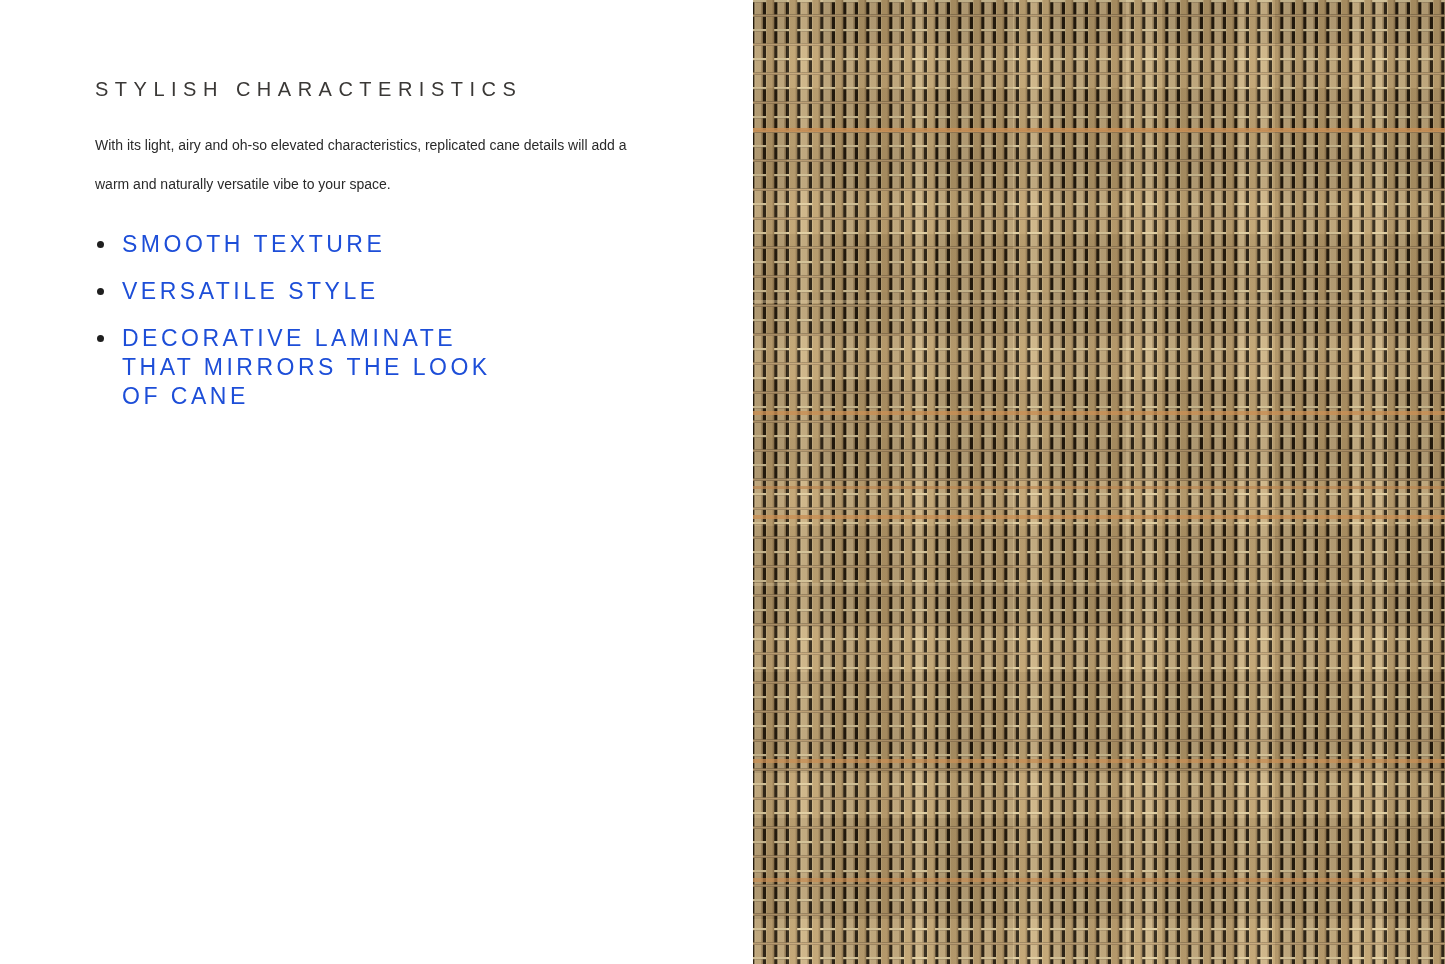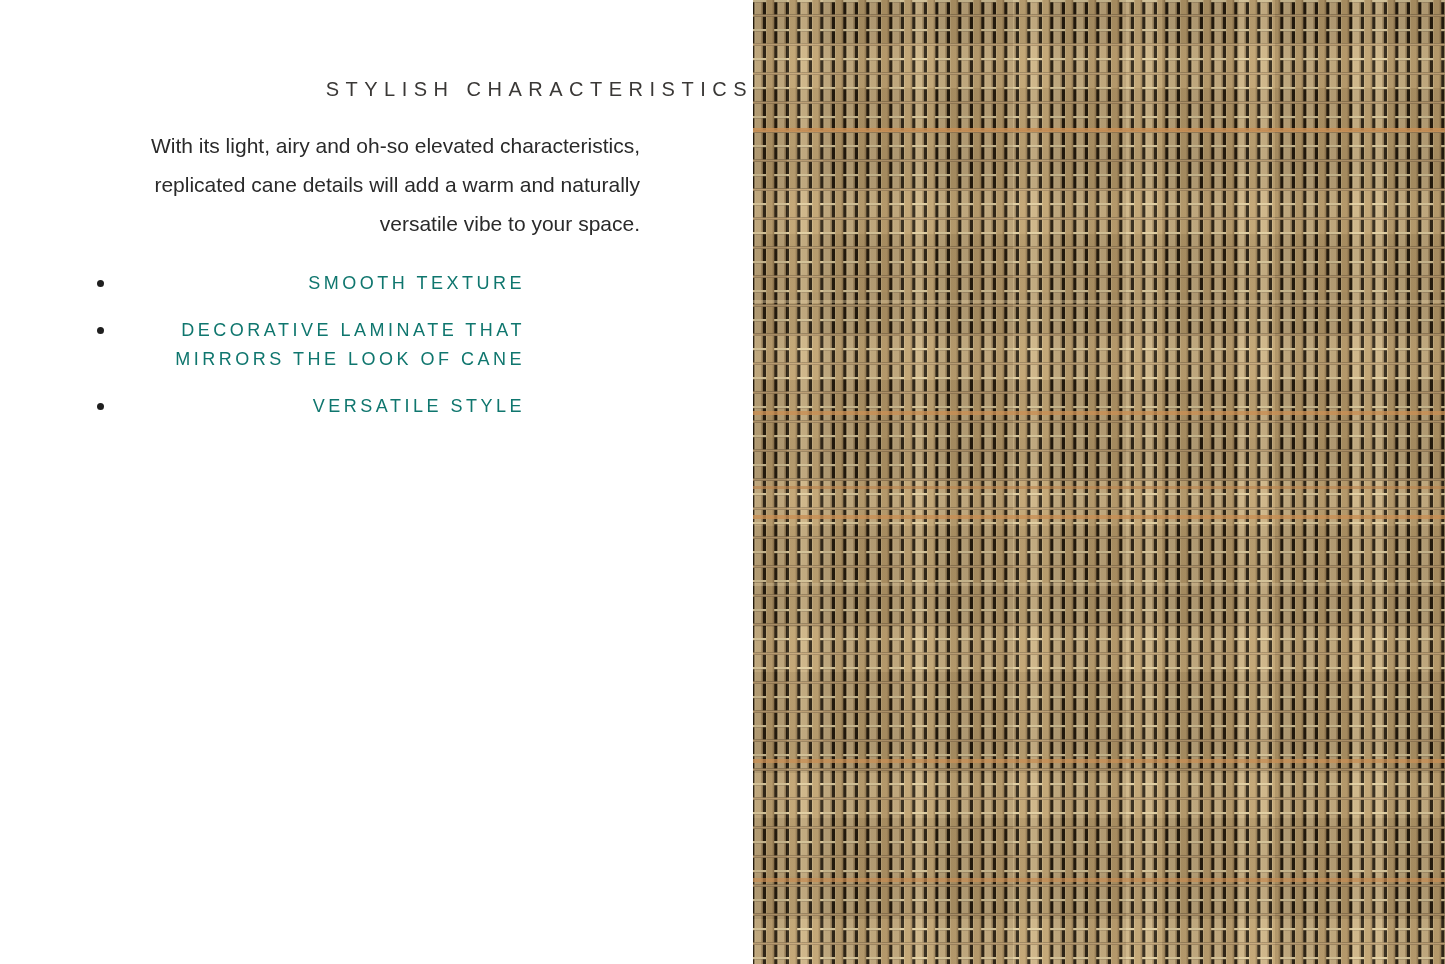--- a/index.html
+++ b/index.html
@@ -10,21 +10,20 @@
   body {
     width: 1445px;
     height: 964px;
     overflow: hidden;
     font-family: "Liberation Sans", sans-serif;
   }
   .page {
     width: 1445px;
     height: 964px;
     display: flex;
-    text-align: right;
   }
   
   .left-panel {
     width: 753px;
     height: 964px;
     box-sizing: border-box;
     background: #ffffff;
     padding: 76px 0 0 95px;
     flex: 0 0 753px;
   }
@@ -41,40 +40,40 @@
     width: 545px;
     font-size: 77px;
     font-weight: 700;
     line-height: 107px;
     letter-spacing: 0;
     color: #3a3836;
   }
   .description {
     margin: 16px 0 26px 0;
     width: 545px;
-    font-size: 21px;
+    font-size: 14px;
     font-weight: 400;
     line-height: 39px;
     color: #2a2a2a;
   }
   .features {
     margin: 0;
     padding: 0;
     list-style: none;
     width: 430px;
   }
   .features li {
     position: relative;
     padding-left: 27px;
     margin: 0 0 18px 0;
-    font-size: 18px;
+    font-size: 23px;
     font-weight: 400;
     letter-spacing: 3.5px;
     line-height: 29px;
-    color: #0f766e;
+    color: #1d4ed8;
   }
   .features li .dot {
     position: absolute;
     left: 2px;
     top: 11px;
     width: 7px;
     height: 7px;
     border-radius: 50%;
     background: #1f1f1f;
   }
@@ -139,25 +138,25 @@
   <section class="left-panel">
     <p class="eyebrow">STYLISH CHARACTERISTICS</p>
     <p class="description">With its light, airy and oh-so elevated characteristics, replicated cane details will add a warm and naturally versatile vibe to your space.</p>
     <ul class="features">
       <li>
         <span class="dot"></span>
         <span>SMOOTH TEXTURE</span>
       </li>
       <li>
         <span class="dot"></span>
-        <span>DECORATIVE LAMINATE THAT MIRRORS THE LOOK OF CANE</span>
+        <span>VERSATILE STYLE</span>
       </li>
       <li>
         <span class="dot"></span>
-        <span>VERSATILE STYLE</span>
+        <span>DECORATIVE LAMINATE THAT MIRRORS THE LOOK OF CANE</span>
       </li>
     </ul>
   </section>
 
   <section class="right-panel">
     <svg width="692" height="964" viewBox="0 0 692 964" xmlns="http://www.w3.org/2000/svg" aria-hidden="true">
       <defs>
         <pattern id="weave" width="23" height="29" patternUnits="userSpaceOnUse">
 
           <rect x="0" y="0" width="23" height="29" fill="#231a0d"></rect>

